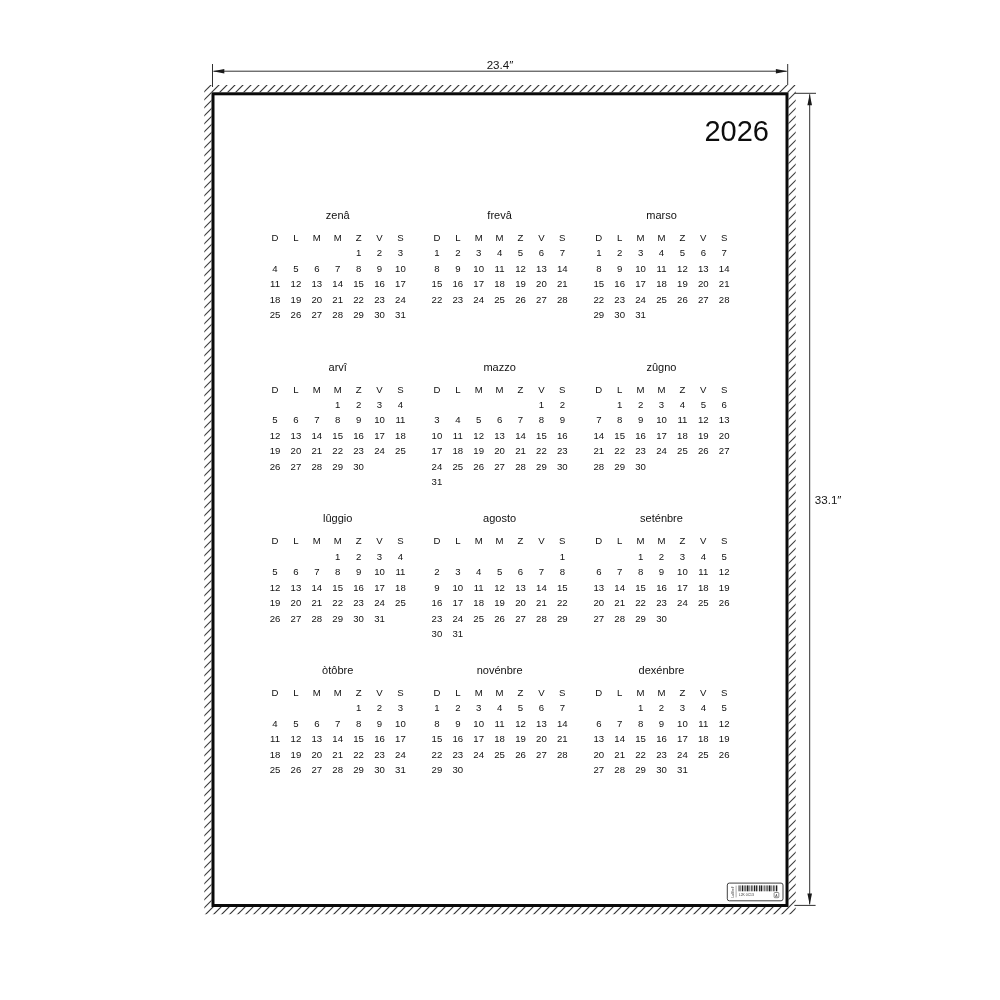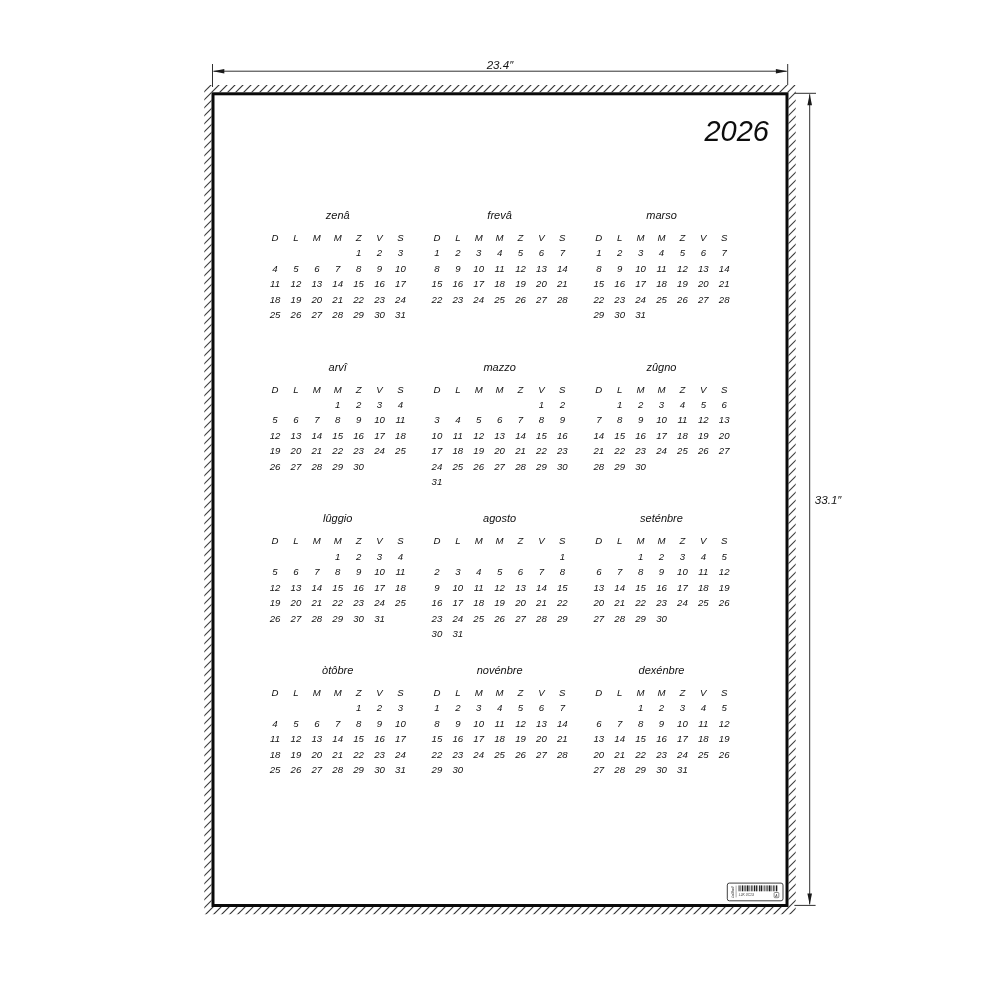--- a/index.html
+++ b/index.html
@@ -1,18 +1,18 @@
 <!DOCTYPE html>
 <html><head>
 <meta charset="utf-8">
 <title>2026 poster calendar mockup</title>
 <style>
 html,body{margin:0;padding:0;background:#ffffff;}
 body{font-family:"Liberation Sans",sans-serif;}
-#stage{position:relative;width:1000px;height:1000px;background:#ffffff;overflow:hidden;font-style:italic;}
+#stage{position:relative;width:1000px;height:1000px;background:#ffffff;overflow:hidden;}
 </style>
 </head>
 <body>
 
 <div id="stage">
 <svg width="1000" height="1000" viewBox="0 0 1000 1000">
 <defs>
 <clipPath id="bandclip" clip-rule="evenodd">
 <path fill-rule="evenodd" d="M204.3 85.1 H795.7 V914.2 H204.3 Z M211.5 92.3 V907.0 H788.5 V92.3 Z"></path>
 </clipPath>

